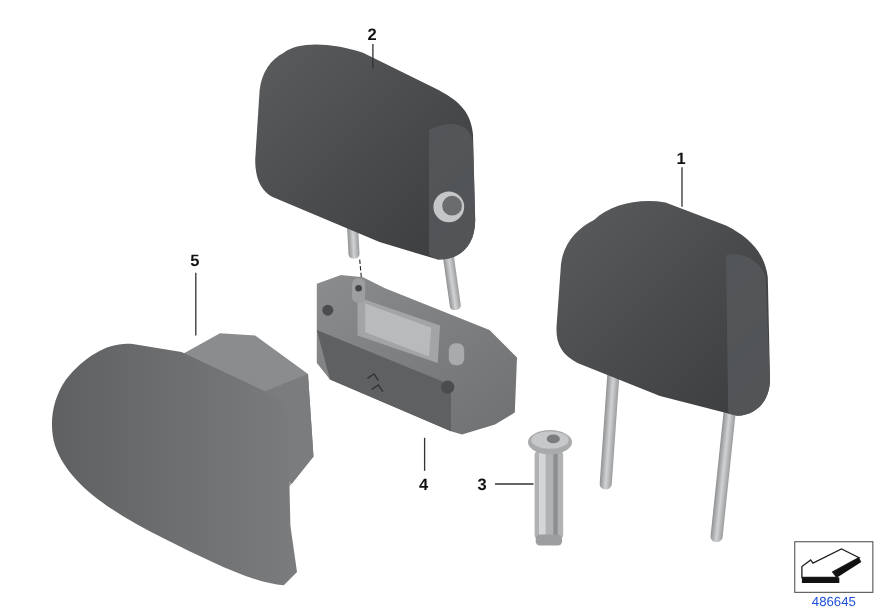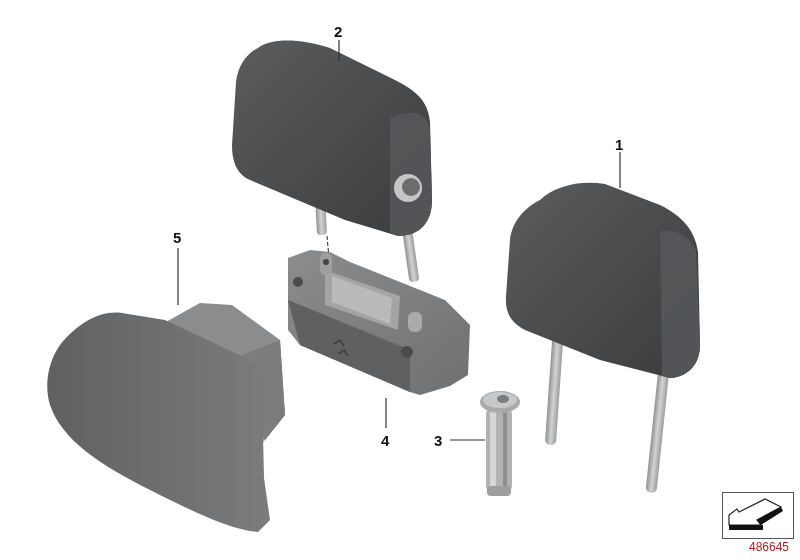--- a/index.html
+++ b/index.html
@@ -1,22 +1,22 @@
 <!DOCTYPE html>
 <html><head>
 <meta charset="utf-8">
 <style>
   html, body { margin:0; padding:0; background:#ffffff; }
   body { width:800px; height:560px; position:relative; overflow:hidden;
          font-family:"Liberation Sans", sans-serif; }
   .canvas { position:absolute; left:0; top:0; width:800px; height:560px; }
   .callout { position:absolute; font-family:"Liberation Sans", sans-serif;
              font-weight:bold; font-size:15px; color:#111; line-height:1; }
-  .diagram-id { position:absolute; left:738px; top:540px; font-size:12px; color:#b91c1c;
-                font-family:"Liberation Sans", sans-serif;margin-left:11px; }
+  .diagram-id { position:absolute; left:738px; top:540px; font-size:12px; color:#1d4ed8;
+                font-family:"Liberation Sans", sans-serif; }
   .nav-box { position:absolute; left:722px; top:492px; width:70px; height:45px;
              border:1px solid #555; background:#fff; cursor:pointer; }
   svg { position:absolute; left:0; top:0; }
 </style>
 </head>
 <body>
 
 <div class="canvas">
 
 <svg width="800" height="560" viewBox="0 0 800 560">

